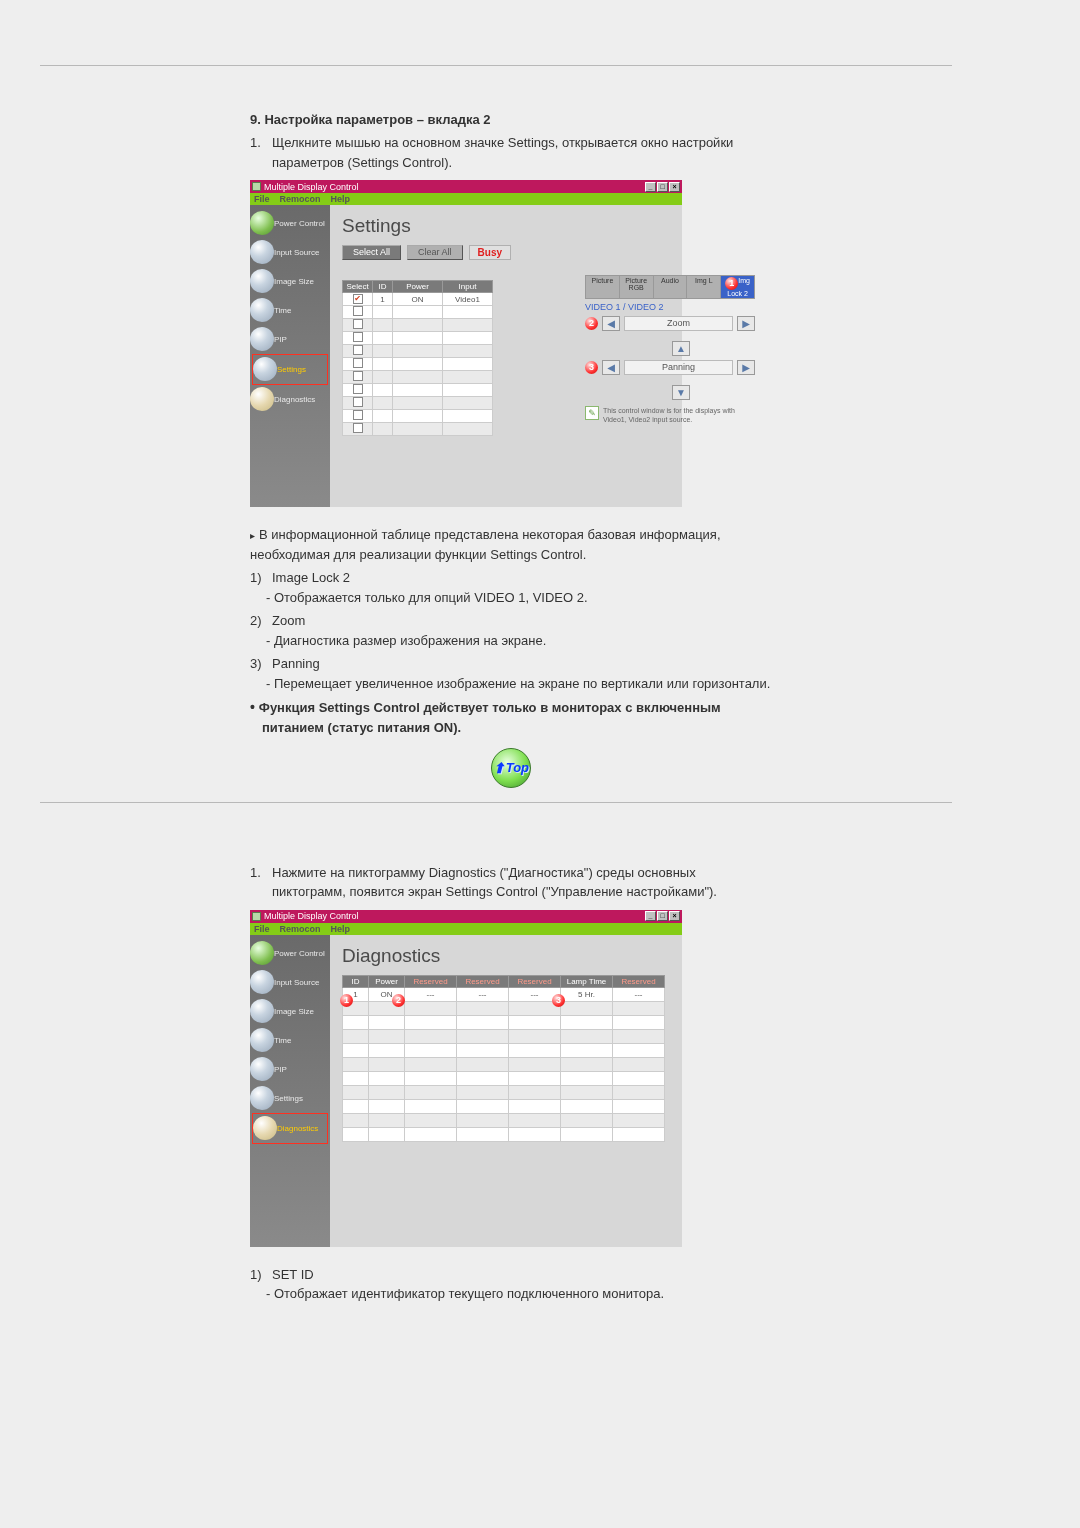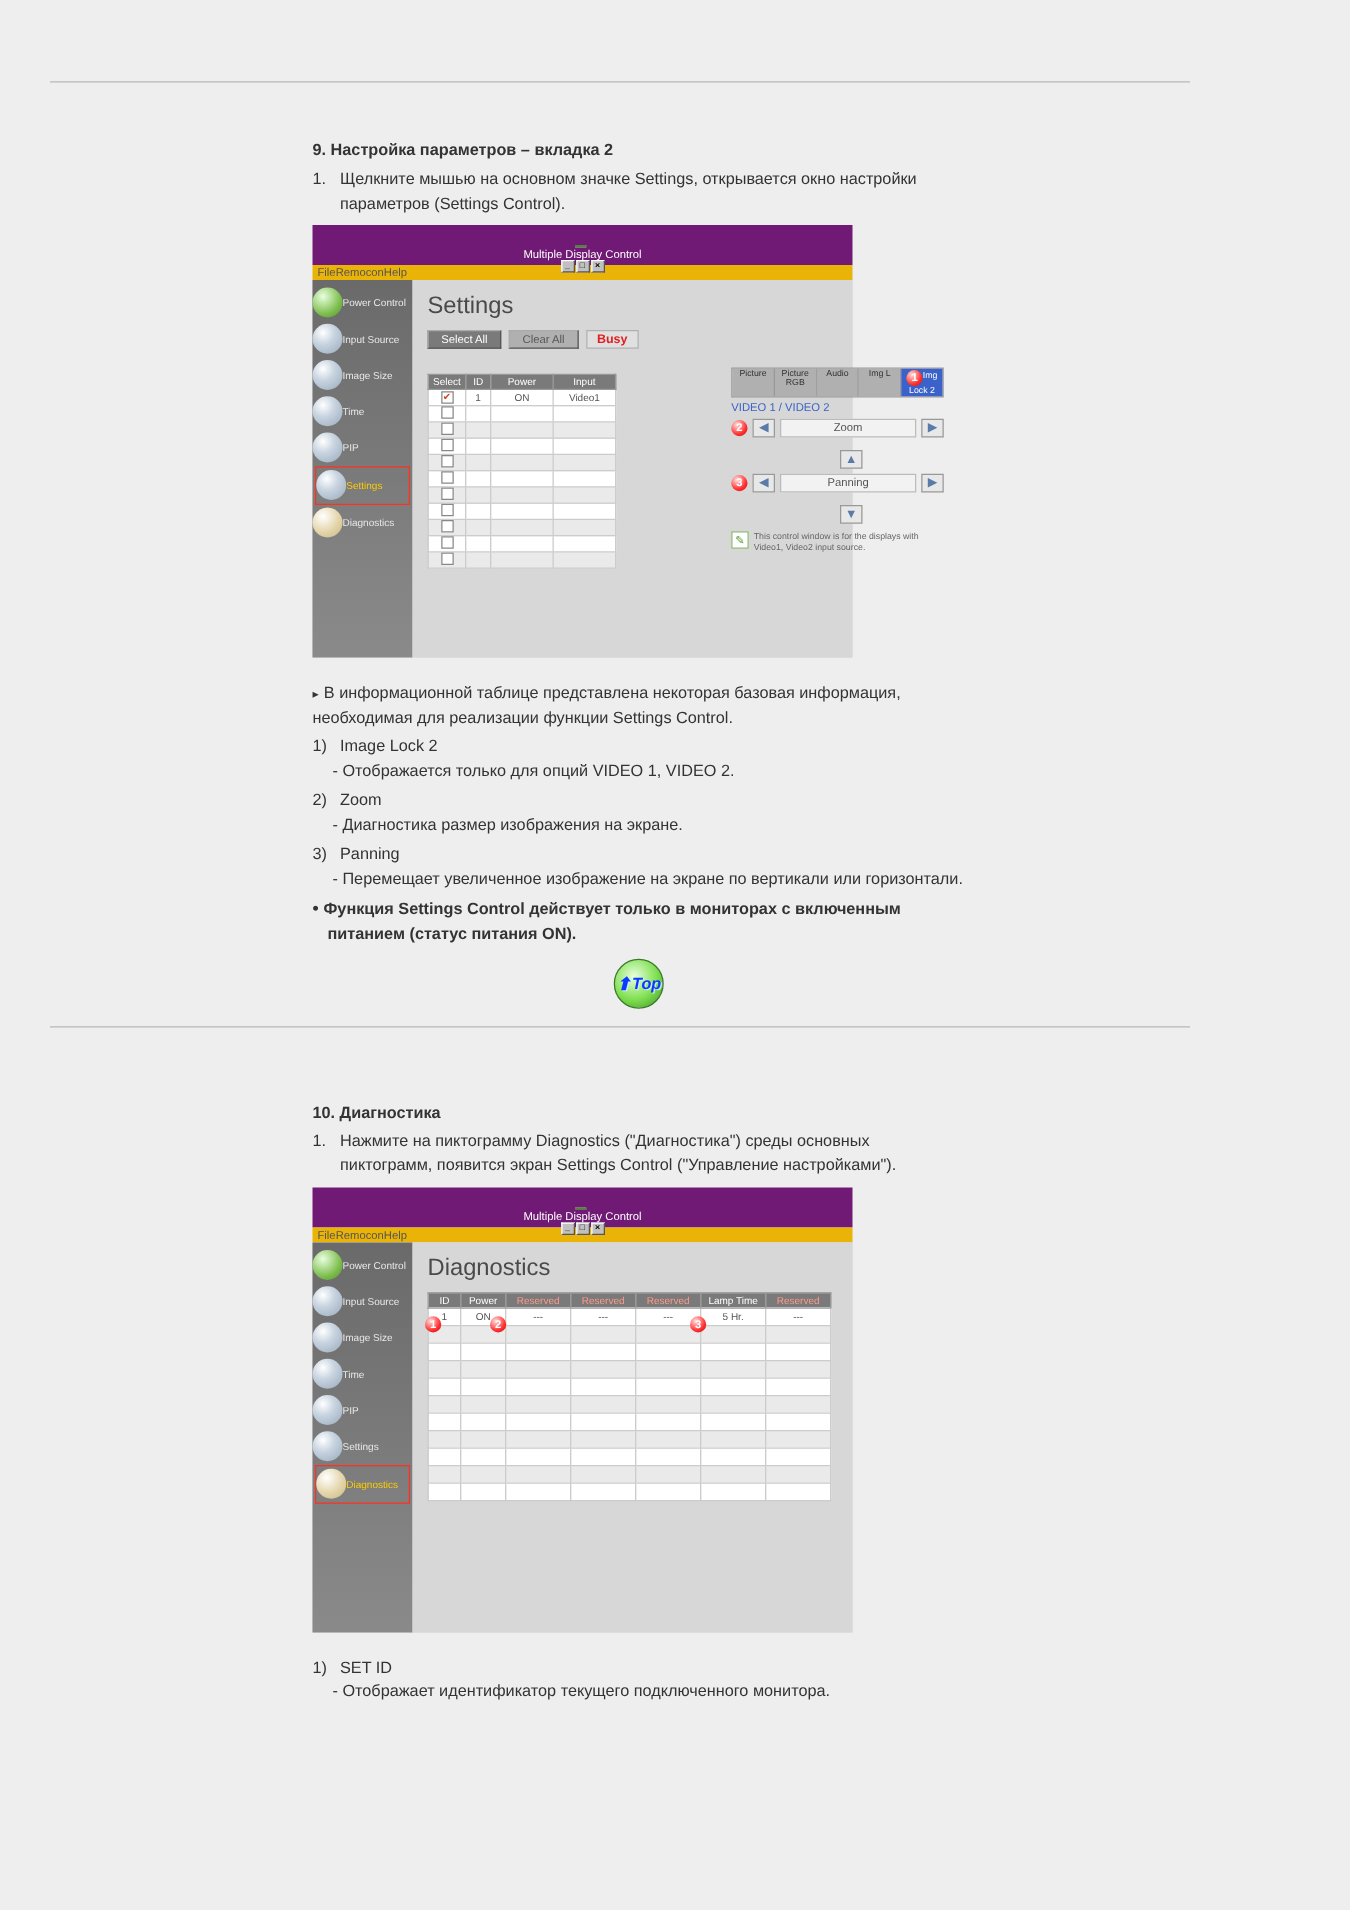--- a/index.html
+++ b/index.html
@@ -32,27 +32,26 @@
   .li-num { display: inline-block; width: 22px; vertical-align: top; }
   .li-rest { display: inline-block; width: calc(100% - 24px); vertical-align: top; }
 
   
   .screenshot {
     width: 432px;
     margin: 8px 0 18px 0;
   }
   .titlebar {
     height: 13px;
-    background: #701a75;
+    background: #be185d;
     color: #fff;
     font-size: 9px;
     display: flex;
     align-items: center;
-    padding: 16px 2px;
-    flex-direction: column;
+    padding: 0 2px;
   }
   .titlebar .icon {
     width: 9px;
     height: 9px;
     background: #b8d8a8;
     border: 1px solid #5a7a4a;
     margin-right: 3px;
   }
   .titlebar .title { flex: 1; }
   .winbtns { display: flex; gap: 1px; }
@@ -64,27 +63,28 @@
     border-right-color: #555;
     border-bottom-color: #555;
     font-size: 7px;
     line-height: 8px;
     text-align: center;
     color: #000;
     font-weight: bold;
   }
   .menubar {
     height: 12px;
-    background: #eab308;
+    background: #84cc16;
     color: #555;
     font-size: 9px;
     display: flex;
-    gap: 0;
+    gap: 10px;
     padding: 0 4px;
     align-items: center;
+    font-weight: bold;
   }
   .app-body {
     display: flex;
     height: 302px;
     background: #d5d5d5;
   }
   .sidebar {
     width: 80px;
     background: linear-gradient(#6a6a6a,#8a8a8a);
     display: flex;
@@ -453,21 +453,20 @@
           <span>Top</span>
         </div>
     </div>
   </div>
 
   <hr class="hr">
   <div class="sec-spacer"></div>
 
   <div class="content">
 
-    <div class="heading">10. Диагностика</div>
     <div class="text-block">
       <span class="li-num">1.</span><span class="li-rest">Нажмите на пиктограмму Diagnostics ("Диагностика") среды основных пиктограмм, появится экран Settings Control ("Управление настройками").</span>
     </div>
 
     <div class="screenshot">
       <div class="titlebar">
         <span class="icon"></span>
         <span class="title">Multiple Display Control</span>
         <div class="winbtns">
           <div class="winbtn">_</div>

